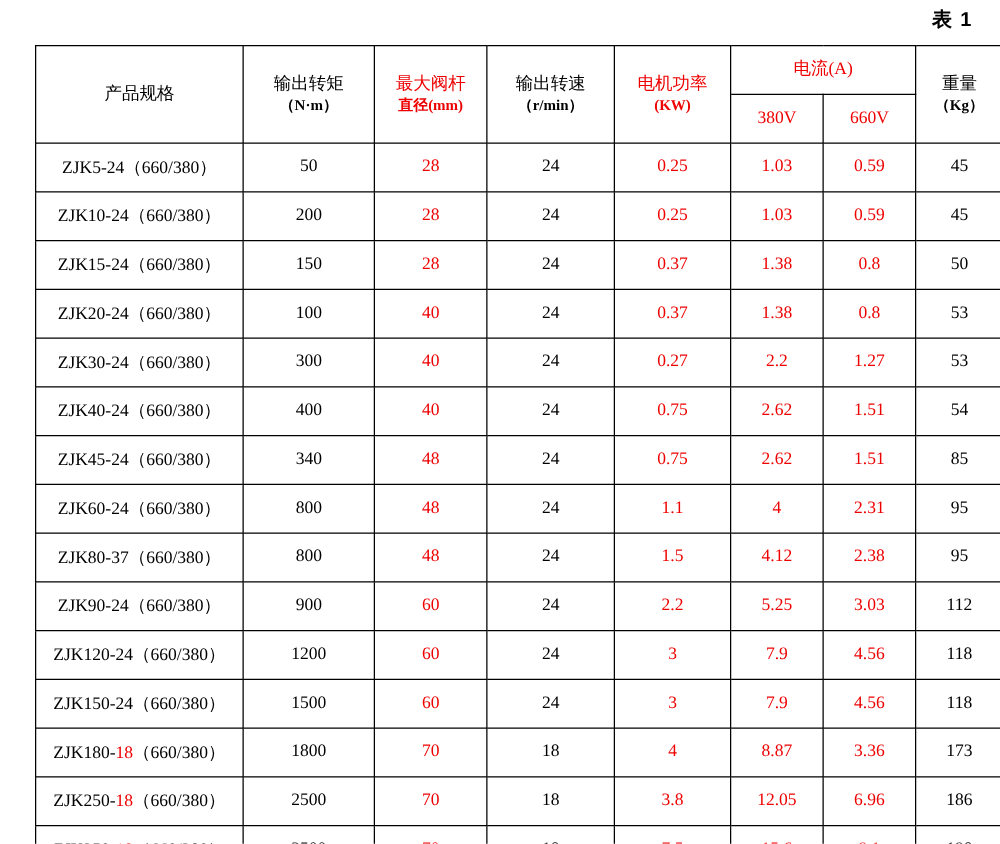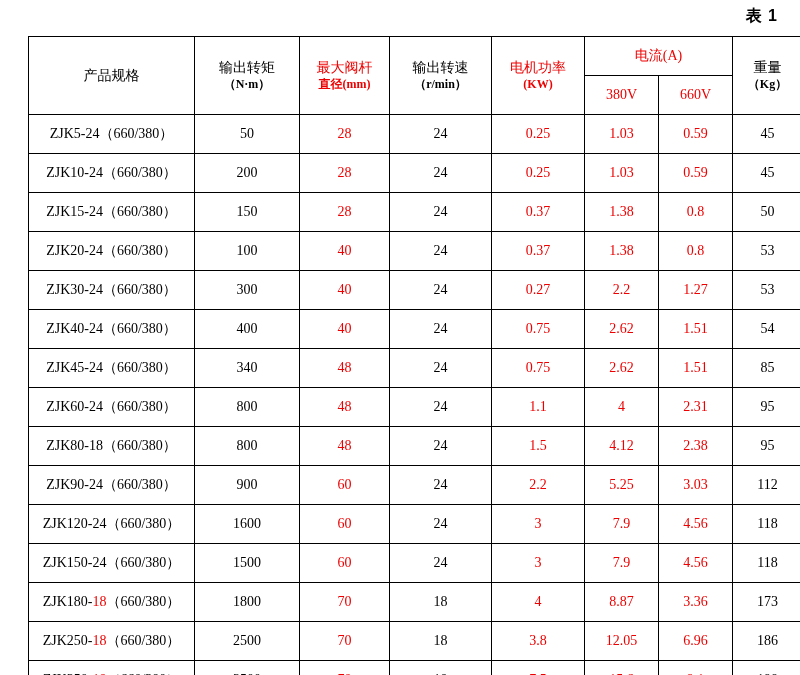--- a/index.html
+++ b/index.html
@@ -211,42 +211,42 @@
           <td class="model"><span>ZJK60-24</span><span>（660/380）</span></td>
           <td>800</td>
           <td class="red">48</td>
           <td>24</td>
           <td class="red">1.1</td>
           <td class="red">4</td>
           <td class="red">2.31</td>
           <td>95</td>
         </tr>
         <tr>
-          <td class="model"><span>ZJK80-18</span><span>（660/380）</span></td>
+          <td class="model"><span>ZJK80-37</span><span>（660/380）</span></td>
           <td>800</td>
           <td class="red">48</td>
           <td>24</td>
           <td class="red">1.5</td>
           <td class="red">4.12</td>
           <td class="red">2.38</td>
           <td>95</td>
         </tr>
         <tr>
           <td class="model"><span>ZJK90-24</span><span>（660/380）</span></td>
           <td>900</td>
           <td class="red">60</td>
           <td>24</td>
           <td class="red">2.2</td>
           <td class="red">5.25</td>
           <td class="red">3.03</td>
           <td>112</td>
         </tr>
         <tr>
           <td class="model"><span>ZJK120-24</span><span>（660/380）</span></td>
-          <td>1600</td>
+          <td>1200</td>
           <td class="red">60</td>
           <td>24</td>
           <td class="red">3</td>
           <td class="red">7.9</td>
           <td class="red">4.56</td>
           <td>118</td>
         </tr>
         <tr>
           <td class="model"><span>ZJK150-24</span><span>（660/380）</span></td>
           <td>1500</td>

